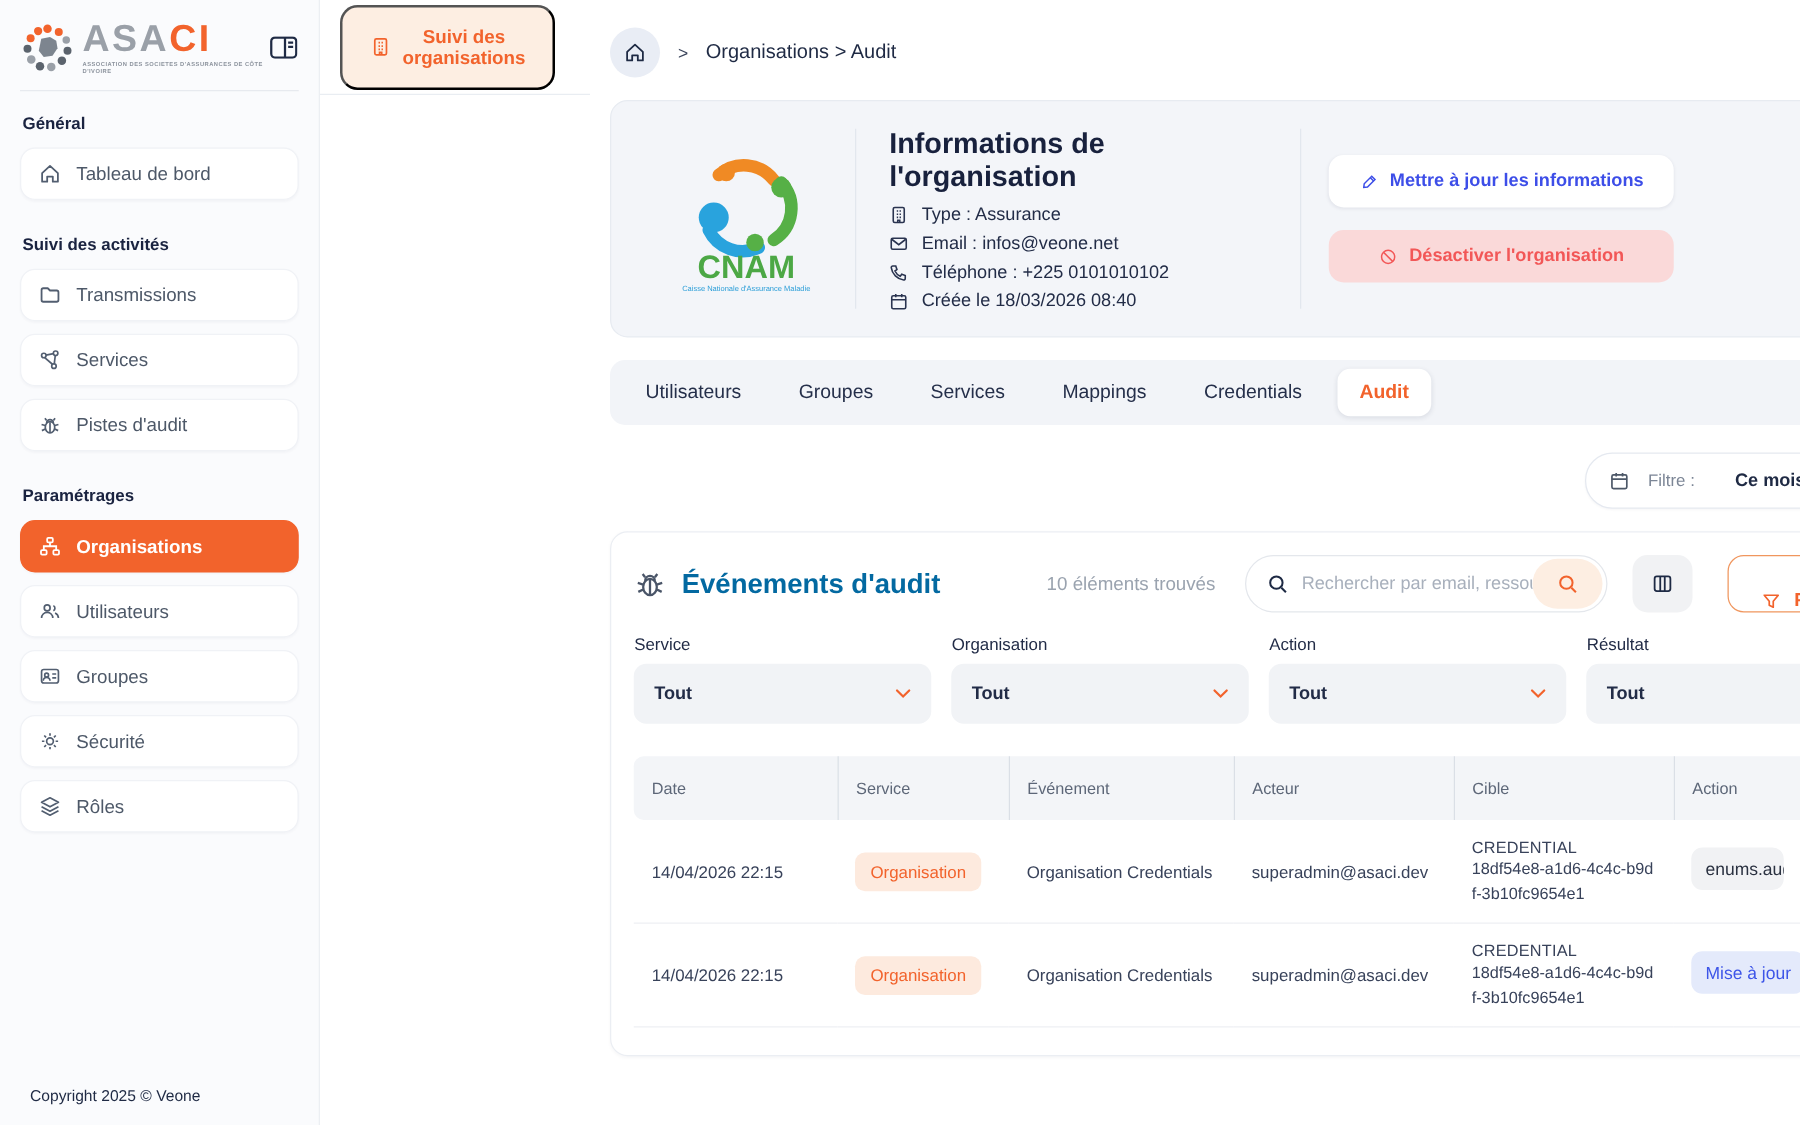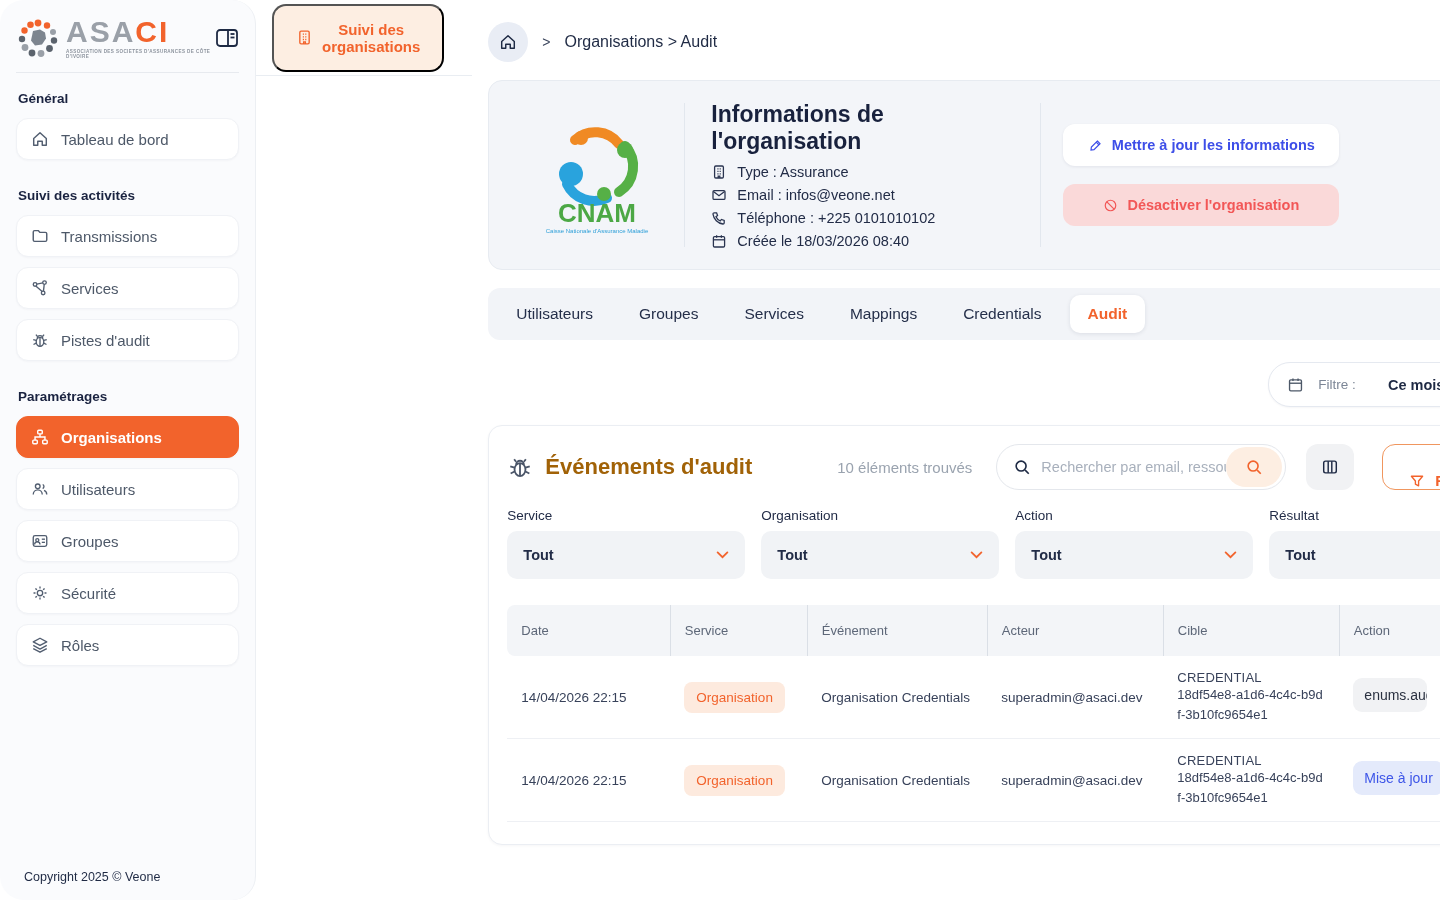--- a/index.html
+++ b/index.html
@@ -26,21 +26,20 @@
   }
   svg{display:block;}
 
   
   .sidebar{
     width:256px; height:900px; background:#fafbfd;
     border-right:1px solid #eceff3;
     padding:14px 16px 16px 16px;
     display:flex; flex-direction:column; flex-shrink:0;
     position:relative;
-    border-radius:24px;
   }
   .brand-row{ display:flex; align-items:center; justify-content:space-between; padding:2px 0 12px 0; border-bottom:1px solid #e7eaef;}
   .brand{ display:flex; align-items:center; gap:6px;}
   .brand-text{ display:flex; flex-direction:column; }
   .brand-name{ font-size:30px; font-weight:700; letter-spacing:2px; color:#9aa0a8; line-height:1;}
   .brand-name .ci{ color:var(--orange);}
   .brand-tagline{ font-size:4.6px; color:#8d949e; letter-spacing:.4px; font-weight:700; margin-top:2px;}
   .collapse-btn{ width:26px; height:26px; display:flex; align-items:center; justify-content:center; cursor:pointer;}
   .side-section-label{ font-size:13.5px; font-weight:700; color:var(--navy); margin:18px 2px 12px 2px;}
   .side-item{
@@ -128,21 +127,21 @@
   }
   .period-label{ color:#7c8696; font-size:13.5px;}
   .period-value{ color:#1f2a44; font-size:14.5px; font-weight:600; flex:1; text-align:center;}
 
   
   .audit-card{
     margin-top:18px; background:#fff; border:1px solid #ebeef3; border-radius:14px;
     padding:18px 18px 0 18px; height:420px; box-shadow:0 1px 3px rgba(20,30,60,.04);
   }
   .audit-head{ display:flex; align-items:center; gap:14px; }
-  .audit-title{ display:flex; align-items:flex-end; gap:12px; font-size:22px; font-weight:700; color:#a16207;}
+  .audit-title{ display:flex; align-items:flex-end; gap:12px; font-size:22px; font-weight:700; color:#0369a1;}
   .audit-title .ic{ color:#4a5568;}
   .audit-count{ margin-left:auto; color:#9aa3af; font-size:15px; margin-right:10px;}
   .search-pill{
     display:flex; align-items:center; background:#fff; border:1px solid #e4e7ec;
     border-radius:24px; padding:3px 3px 3px 16px; width:290px; height:46px;
   }
   .search-pill input{
     border:none; outline:none; flex:1; font-size:14.5px; color:#333; min-width:0;
     font-family:inherit; background:transparent; margin-left:10px;
   }

